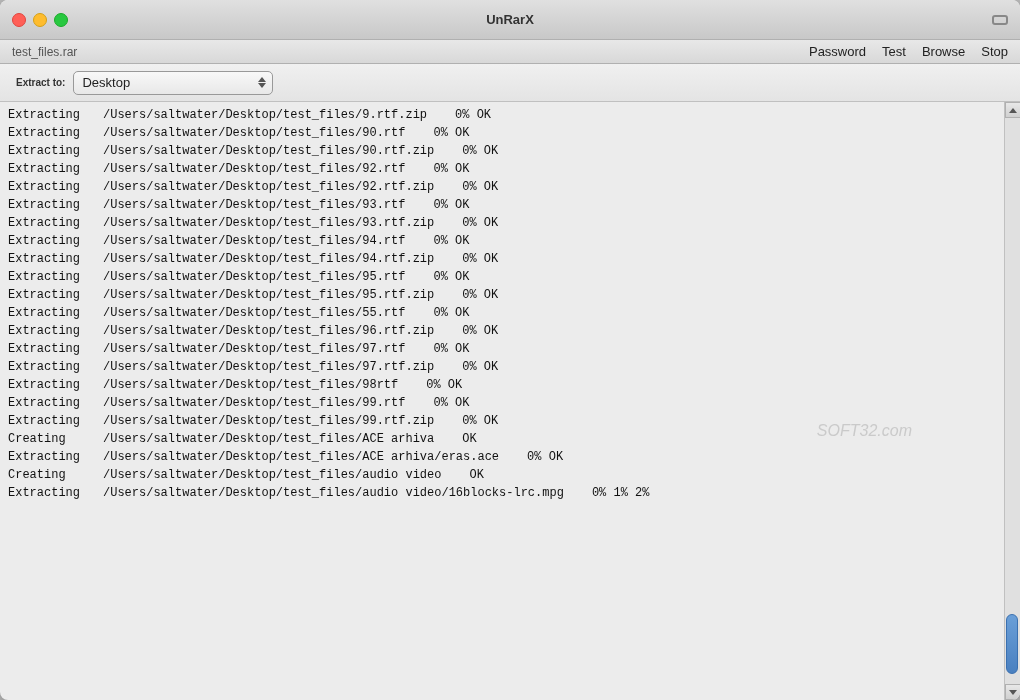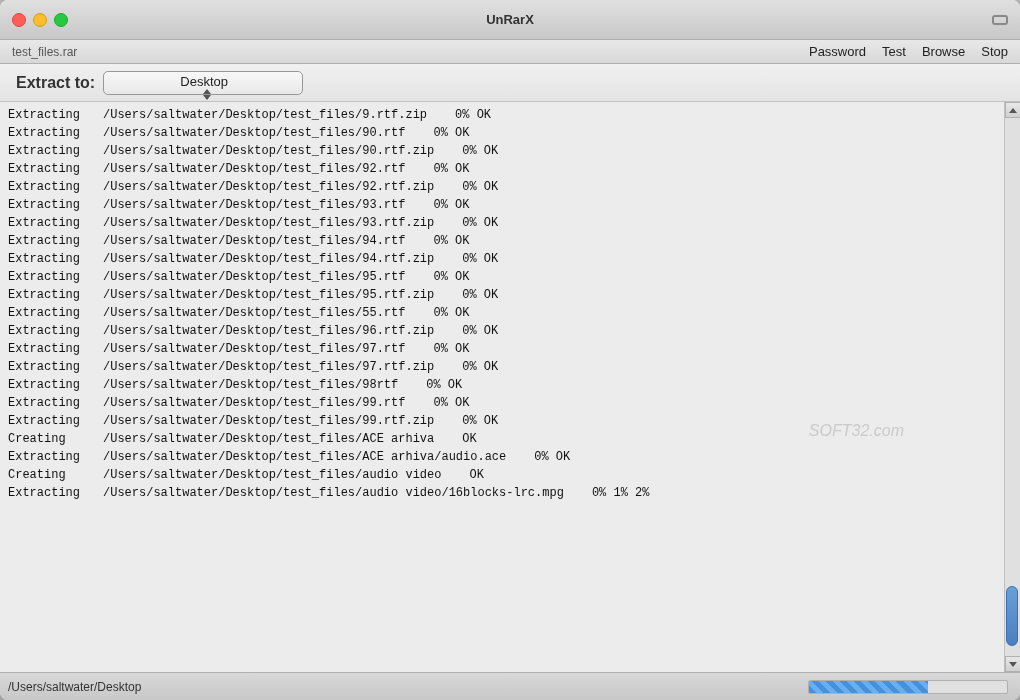--- a/index.html
+++ b/index.html
@@ -110,37 +110,36 @@
       background: linear-gradient(to bottom, #f0f0f0, #e4e4e4);
       height: 38px;
       display: flex;
       align-items: center;
       padding: 0 16px;
       border-bottom: 1px solid #c0c0c0;
       flex-shrink: 0;
     }
 
     .extract-label {
-      font-size: 16px;
+      font-size: 10px;
       font-weight: bold;
       color: #333;
       margin-right: 8px;
     }
 
     .extract-select {
       display: flex;
       align-items: center;
       background: linear-gradient(to bottom, #f8f8f8, #e8e8e8);
       border: 1px solid #999;
       border-radius: 5px;
       padding: 2px 6px 2px 8px;
       min-width: 200px;
       height: 24px;
       cursor: pointer;
-      flex-direction: column;
     }
 
     .extract-select-label {
       flex: 1;
       font-size: 13px;
       color: #222;
     }
 
     .select-arrows {
       display: flex;
@@ -192,21 +191,21 @@
       color: #111;
     }
 
     .log-status {
       color: #111;
       margin-left: 8px;
     }
 
     .watermark {
       position: absolute;
-      right: 116px;
+      right: 108px;
       top: 320px;
       color: rgba(180,180,180,0.6);
       font-size: 16px;
       font-style: italic;
       font-family: Arial, sans-serif;
       pointer-events: none;
     }
 
     
     .scrollbar {
@@ -443,21 +442,21 @@
           <span class="log-path">/Users/saltwater/Desktop/test_files/99.rtf.zip</span>
           <span class="log-status">0%  OK</span>
         </div>
         <div class="log-line">
           <span class="log-action">Creating</span>
           <span class="log-path">/Users/saltwater/Desktop/test_files/ACE arhiva</span>
           <span class="log-status">OK</span>
         </div>
         <div class="log-line">
           <span class="log-action">Extracting</span>
-          <span class="log-path">/Users/saltwater/Desktop/test_files/ACE arhiva/audio.ace</span>
+          <span class="log-path">/Users/saltwater/Desktop/test_files/ACE arhiva/eras.ace</span>
           <span class="log-status">0%  OK</span>
         </div>
         <div class="log-line">
           <span class="log-action">Creating</span>
           <span class="log-path">/Users/saltwater/Desktop/test_files/audio video</span>
           <span class="log-status">OK</span>
         </div>
         <div class="log-line">
           <span class="log-action">Extracting</span>
           <span class="log-path">/Users/saltwater/Desktop/test_files/audio video/16blocks-lrc.mpg</span>
@@ -467,20 +466,14 @@
     <div class="scrollbar">
       <div class="scrollbar-up"></div>
       <div class="scrollbar-track">
         <div class="scrollbar-thumb"></div>
       </div>
       <div class="scrollbar-down"></div>
     </div>
     <div class="watermark">SOFT32.com</div>
   </div>
 
-  <div class="status-bar">
-    <span class="status-path">/Users/saltwater/Desktop</span>
-    <div class="progress-bar-container">
-      <div class="progress-bar-fill" id="progress-fill" style="width: 60%;"></div>
-    </div>
-  </div>
 
 </div>
 
 </body></html>

